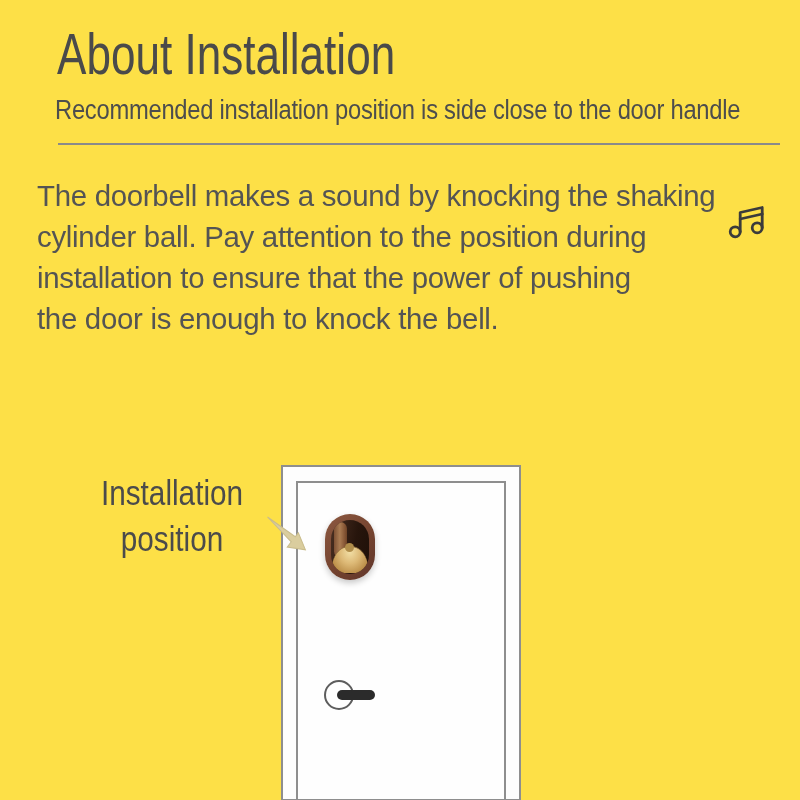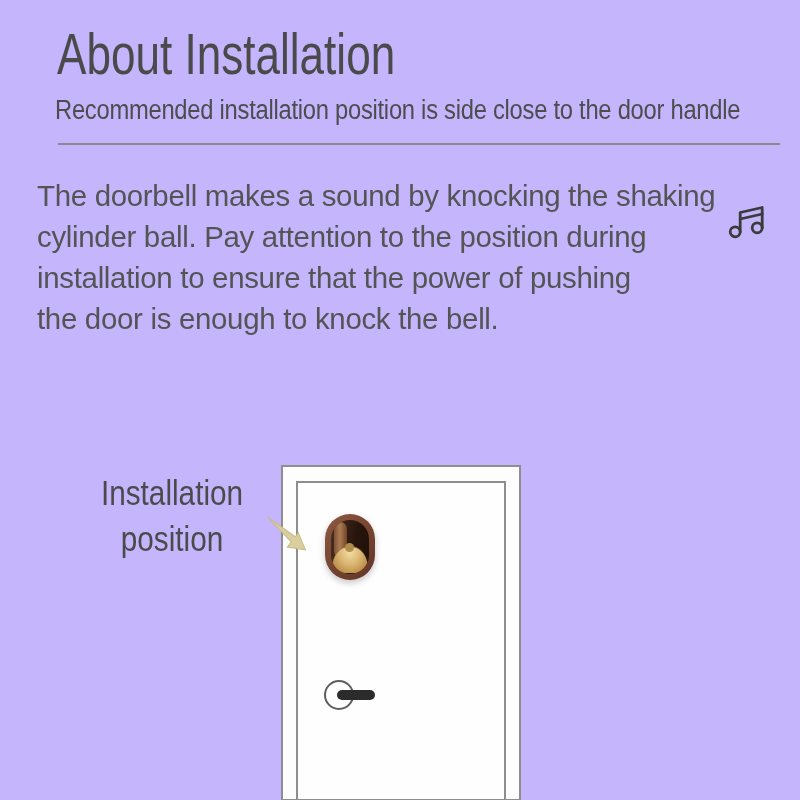--- a/index.html
+++ b/index.html
@@ -1,17 +1,17 @@
 <!DOCTYPE html>
 <html><head>
 <meta charset="utf-8">
 <style>
   html,body{margin:0;padding:0;}
   body{font-family:"Liberation Sans","DejaVu Sans",sans-serif;}
-  .canvas{position:relative;width:800px;height:800px;background:#c4b5fd;overflow:hidden;}
+  .canvas{position:relative;width:800px;height:800px;background:#fde047;overflow:hidden;}
 
   
   .title{position:absolute;left:57px;top:22px;margin:0;font-size:58px;font-weight:400;
          color:#4a4a4a;white-space:nowrap;transform:scaleX(0.76);transform-origin:left top;
          line-height:1.1;}
   .subtitle{position:absolute;left:55px;top:95px;font-size:27px;color:#4d4d4d;
             white-space:nowrap;transform:scaleX(0.88);transform-origin:left top;
             letter-spacing:-0.3px;}
   .divider{position:absolute;left:58px;top:143px;width:722px;height:2px;background:#8a8a8a;}
 

